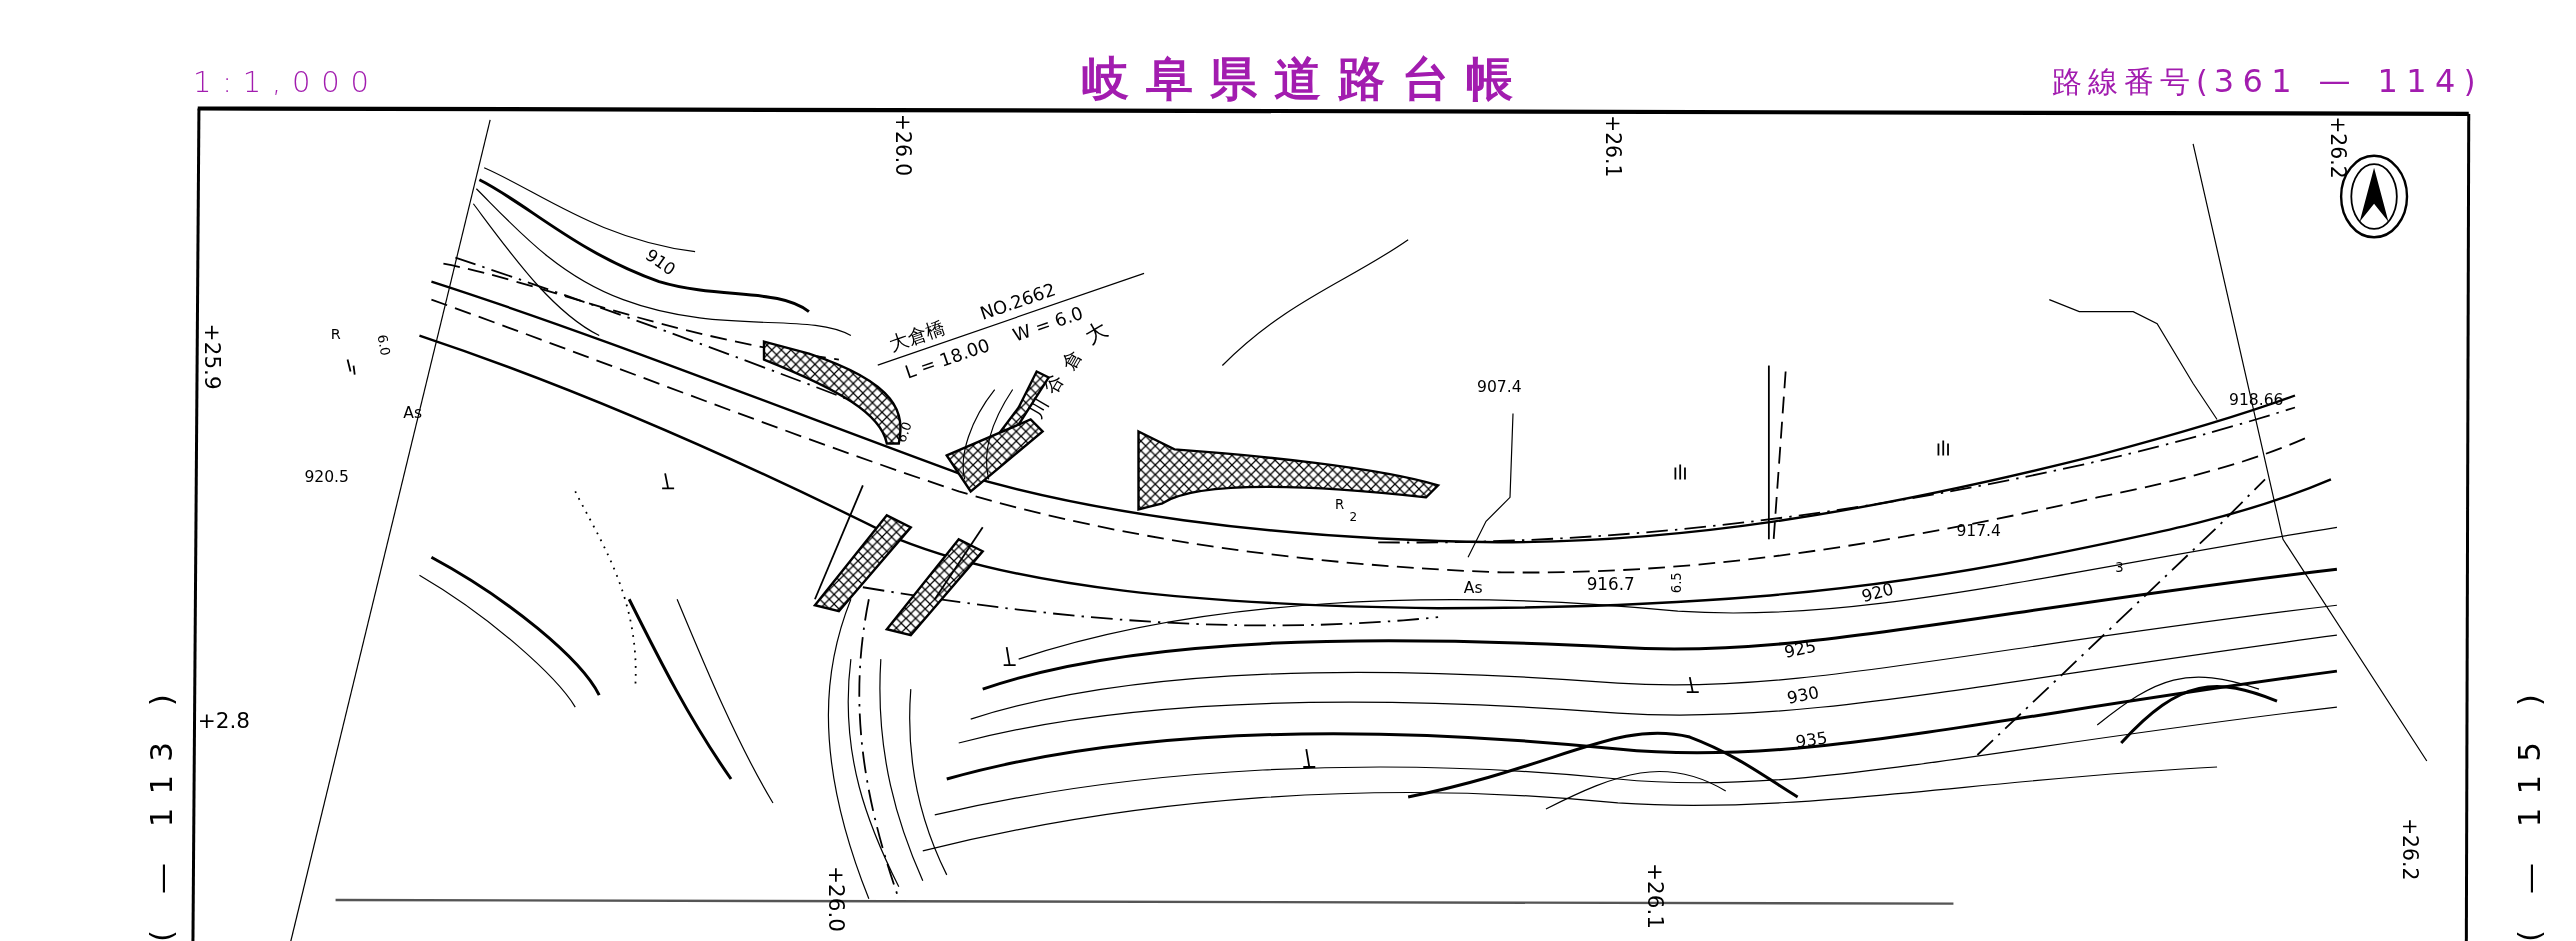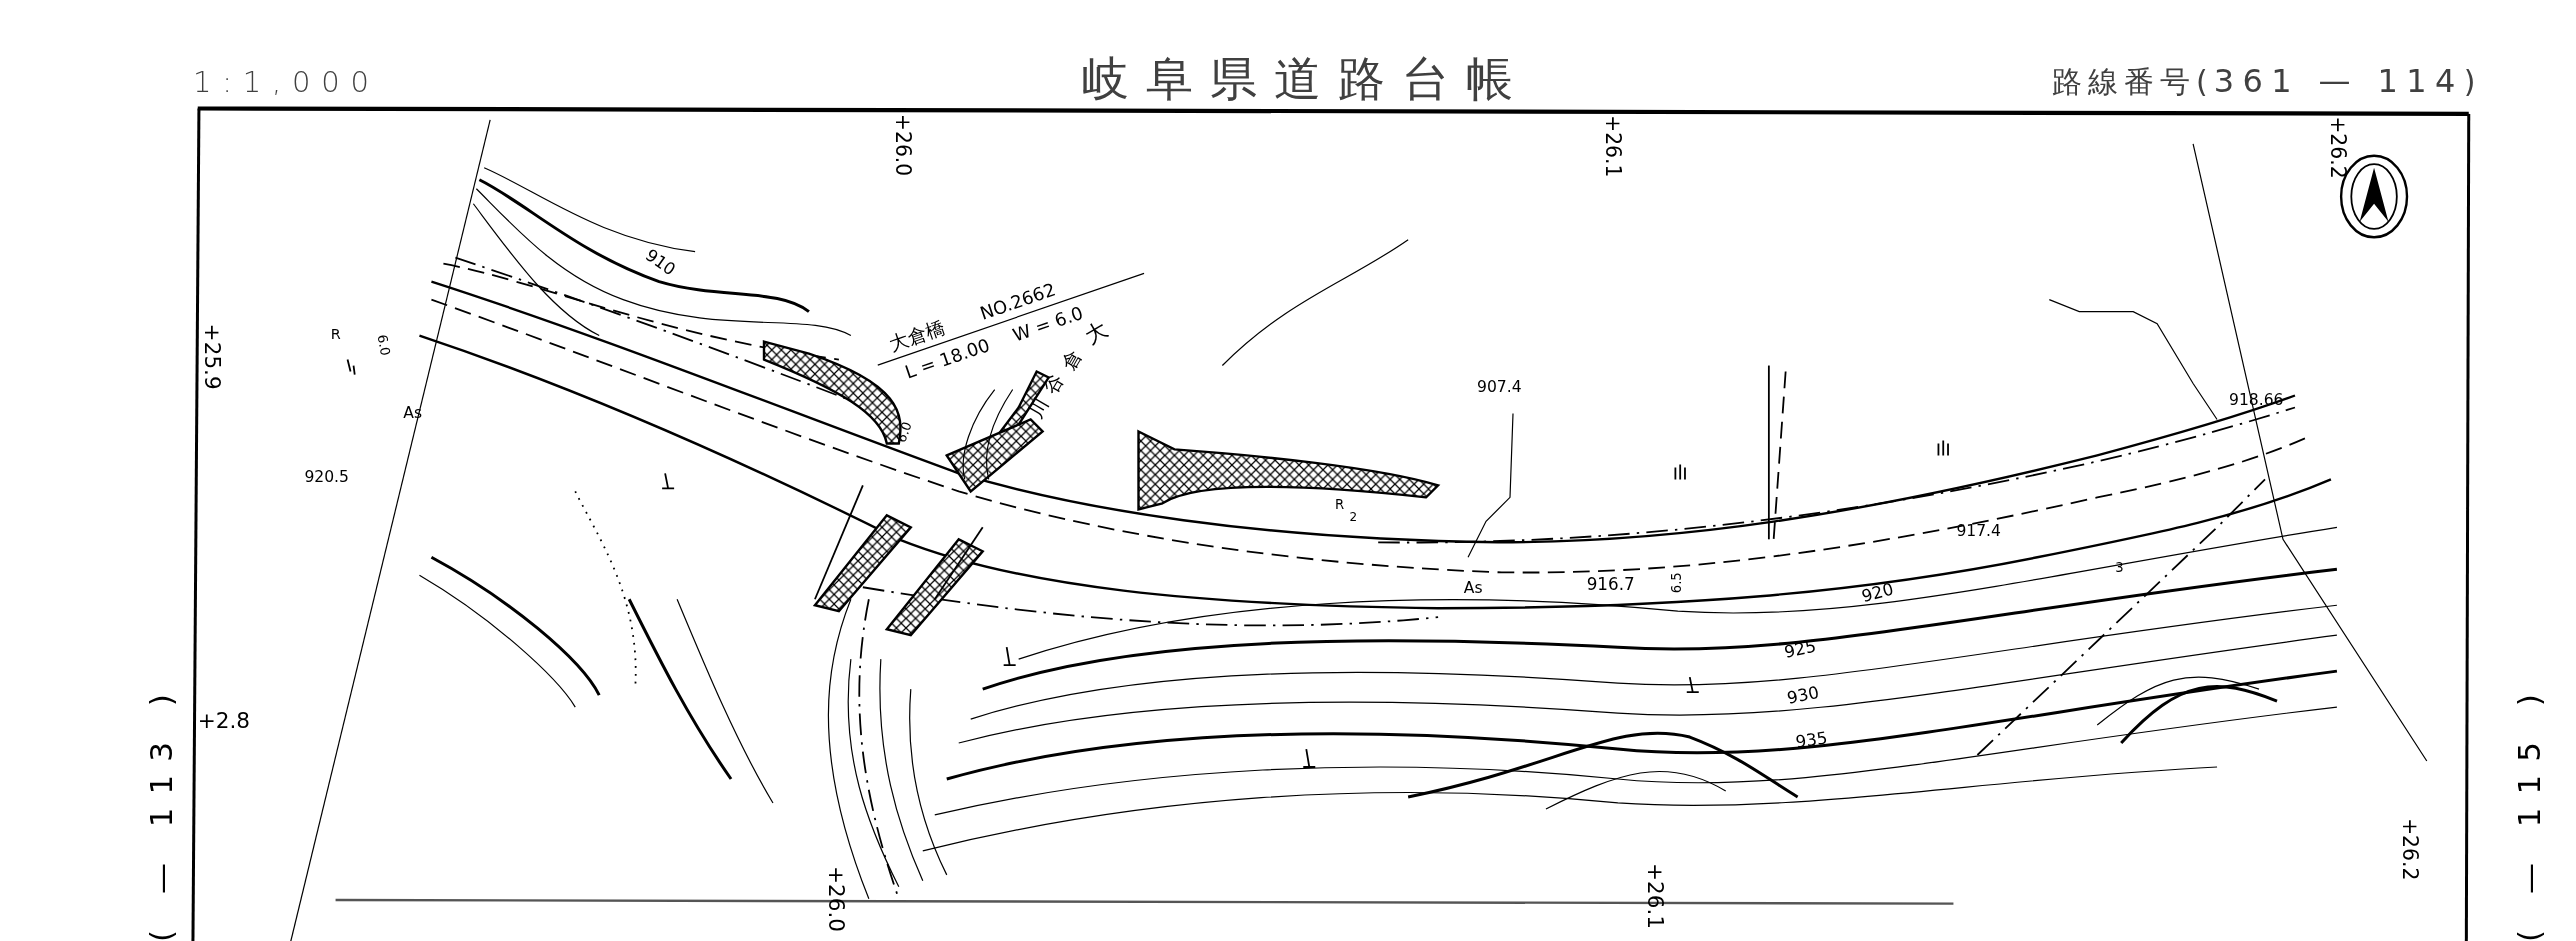--- a/index.html
+++ b/index.html
@@ -1,19 +1,19 @@
 <!DOCTYPE html>
 <html style="font-size:9.6px"><head>
 <meta charset="utf-8">
 <style>
   html, body { margin:0; padding:0; background:#ffffff; }
   body { width:2576px; height:942px; position:relative; overflow:hidden; font-family:"DejaVu Sans", sans-serif; color:#000; }
-  .hdr { position:absolute; white-space:nowrap; color:#404040;text-align:center; }
+  .hdr { position:absolute; white-space:nowrap; color:#a21caf;text-align:center; }
   #scale { left:193px; top:65px; font-family:"DejaVu Sans", sans-serif; font-size:29px; letter-spacing:10.8px; font-weight:300; }
-  #title { left:1082px; top:48px; font-size:47px; letter-spacing:17px; font-weight:normal; }
+  #title { left:1082px; top:48px; font-size:47px; letter-spacing:17px; font-weight:bold; }
   #route { left:2052px; top:62px; font-size:30px; letter-spacing:6px; }
   #route .num { font-size:32px; letter-spacing:8.4px; }
   .side { position:absolute; font-size:31px; letter-spacing:13px; transform-origin:left top; white-space:nowrap; }
   #prev-ref { left:143px; top:942px; transform:rotate(-90deg); }
   #next-ref { left:2511px; top:942px; transform:rotate(-90deg); }
   svg#map { position:absolute; left:0; top:0; }
   svg text { font-family:"DejaVu Sans", sans-serif; fill:#000; }
   .c-thin { fill:none; stroke:#000; stroke-width:2; }
   .c-thick { fill:none; stroke:#000; stroke-width:5; }
   .road { fill:none; stroke:#000; stroke-width:4; }

